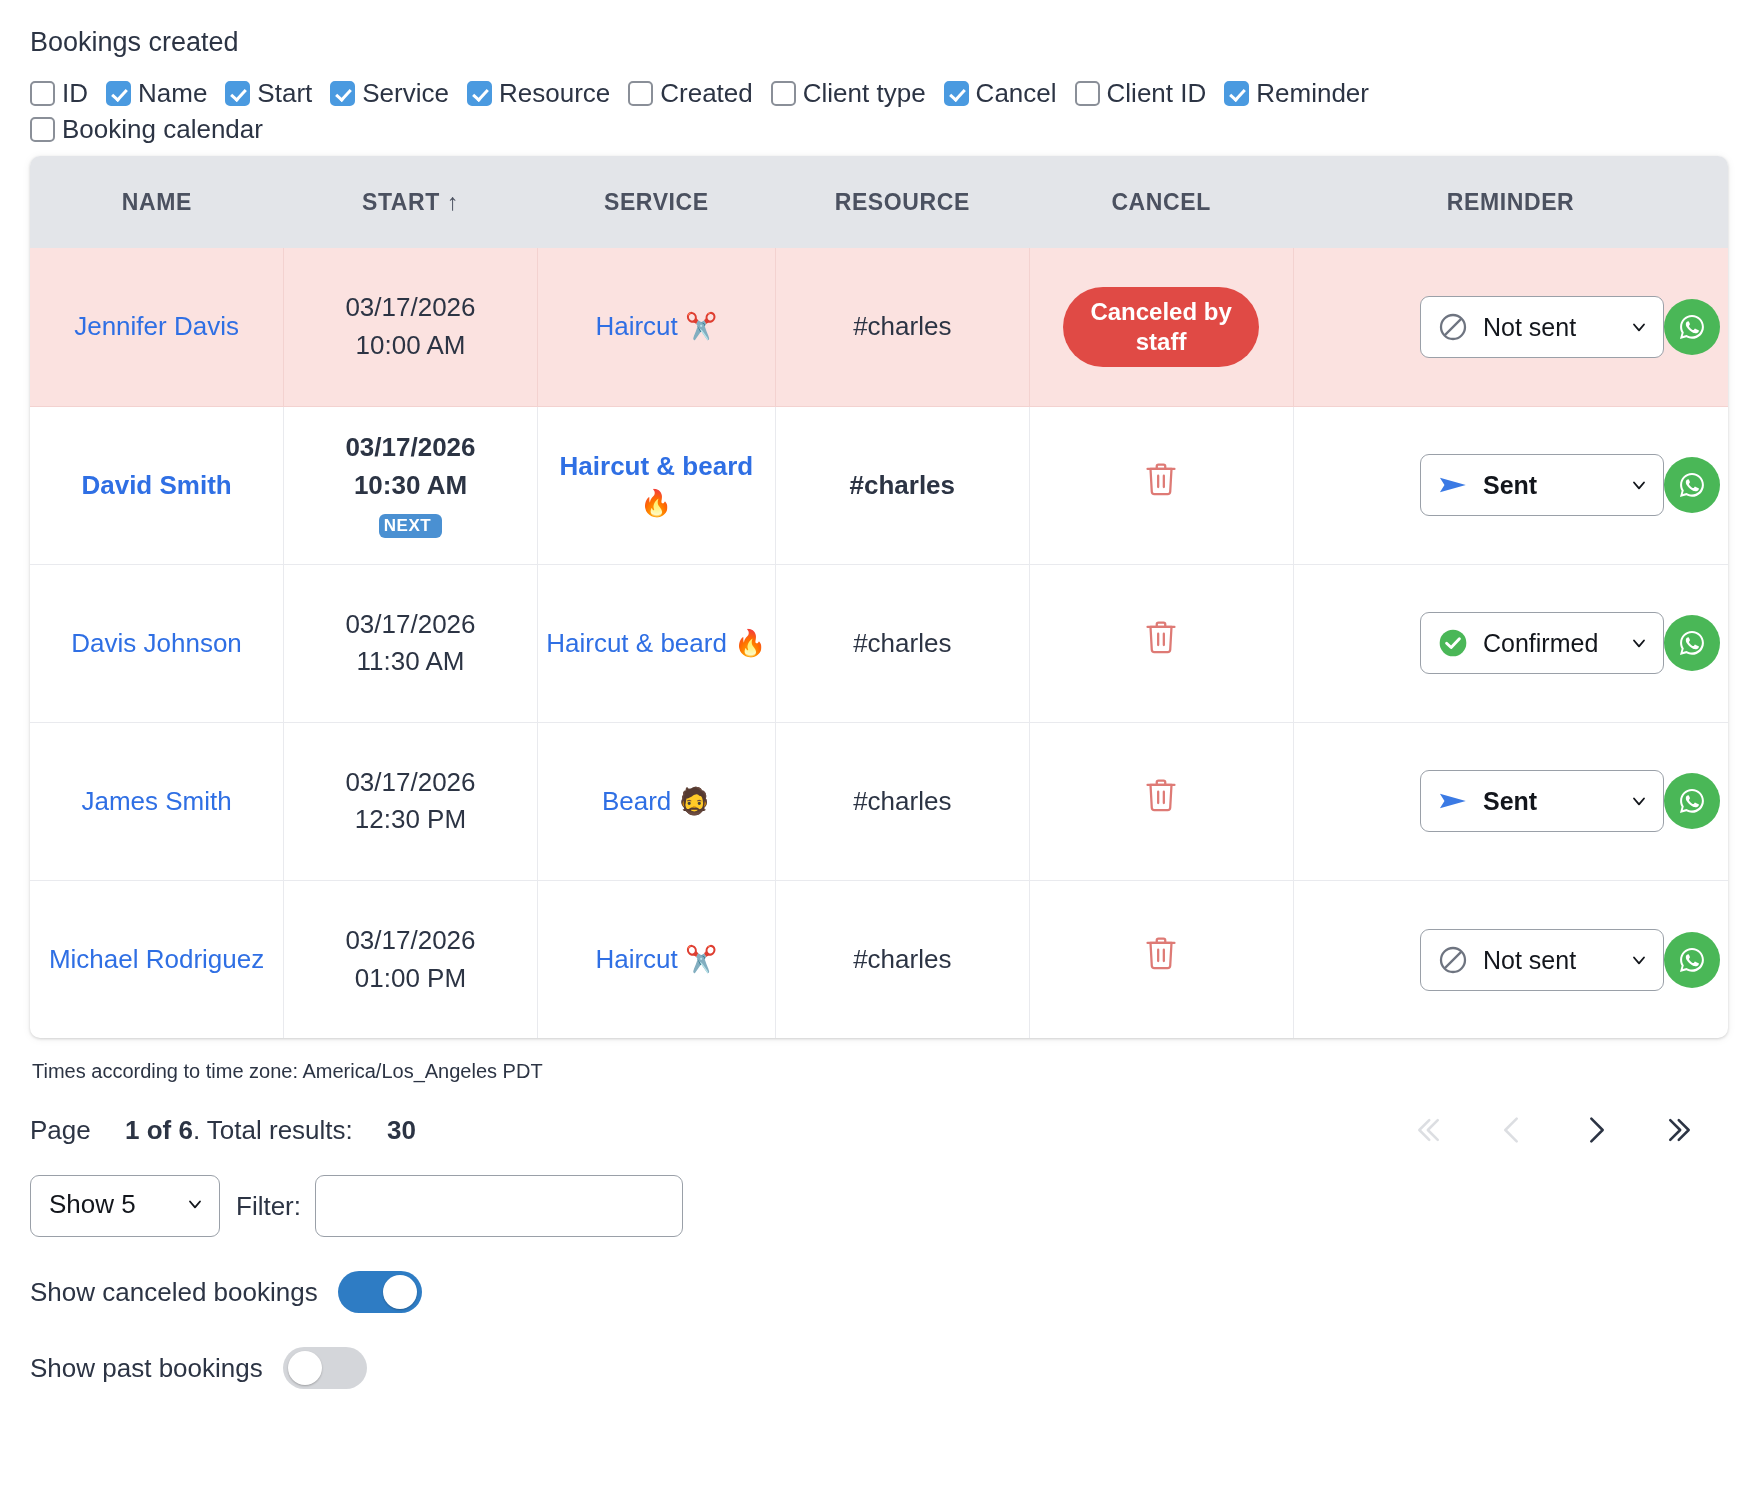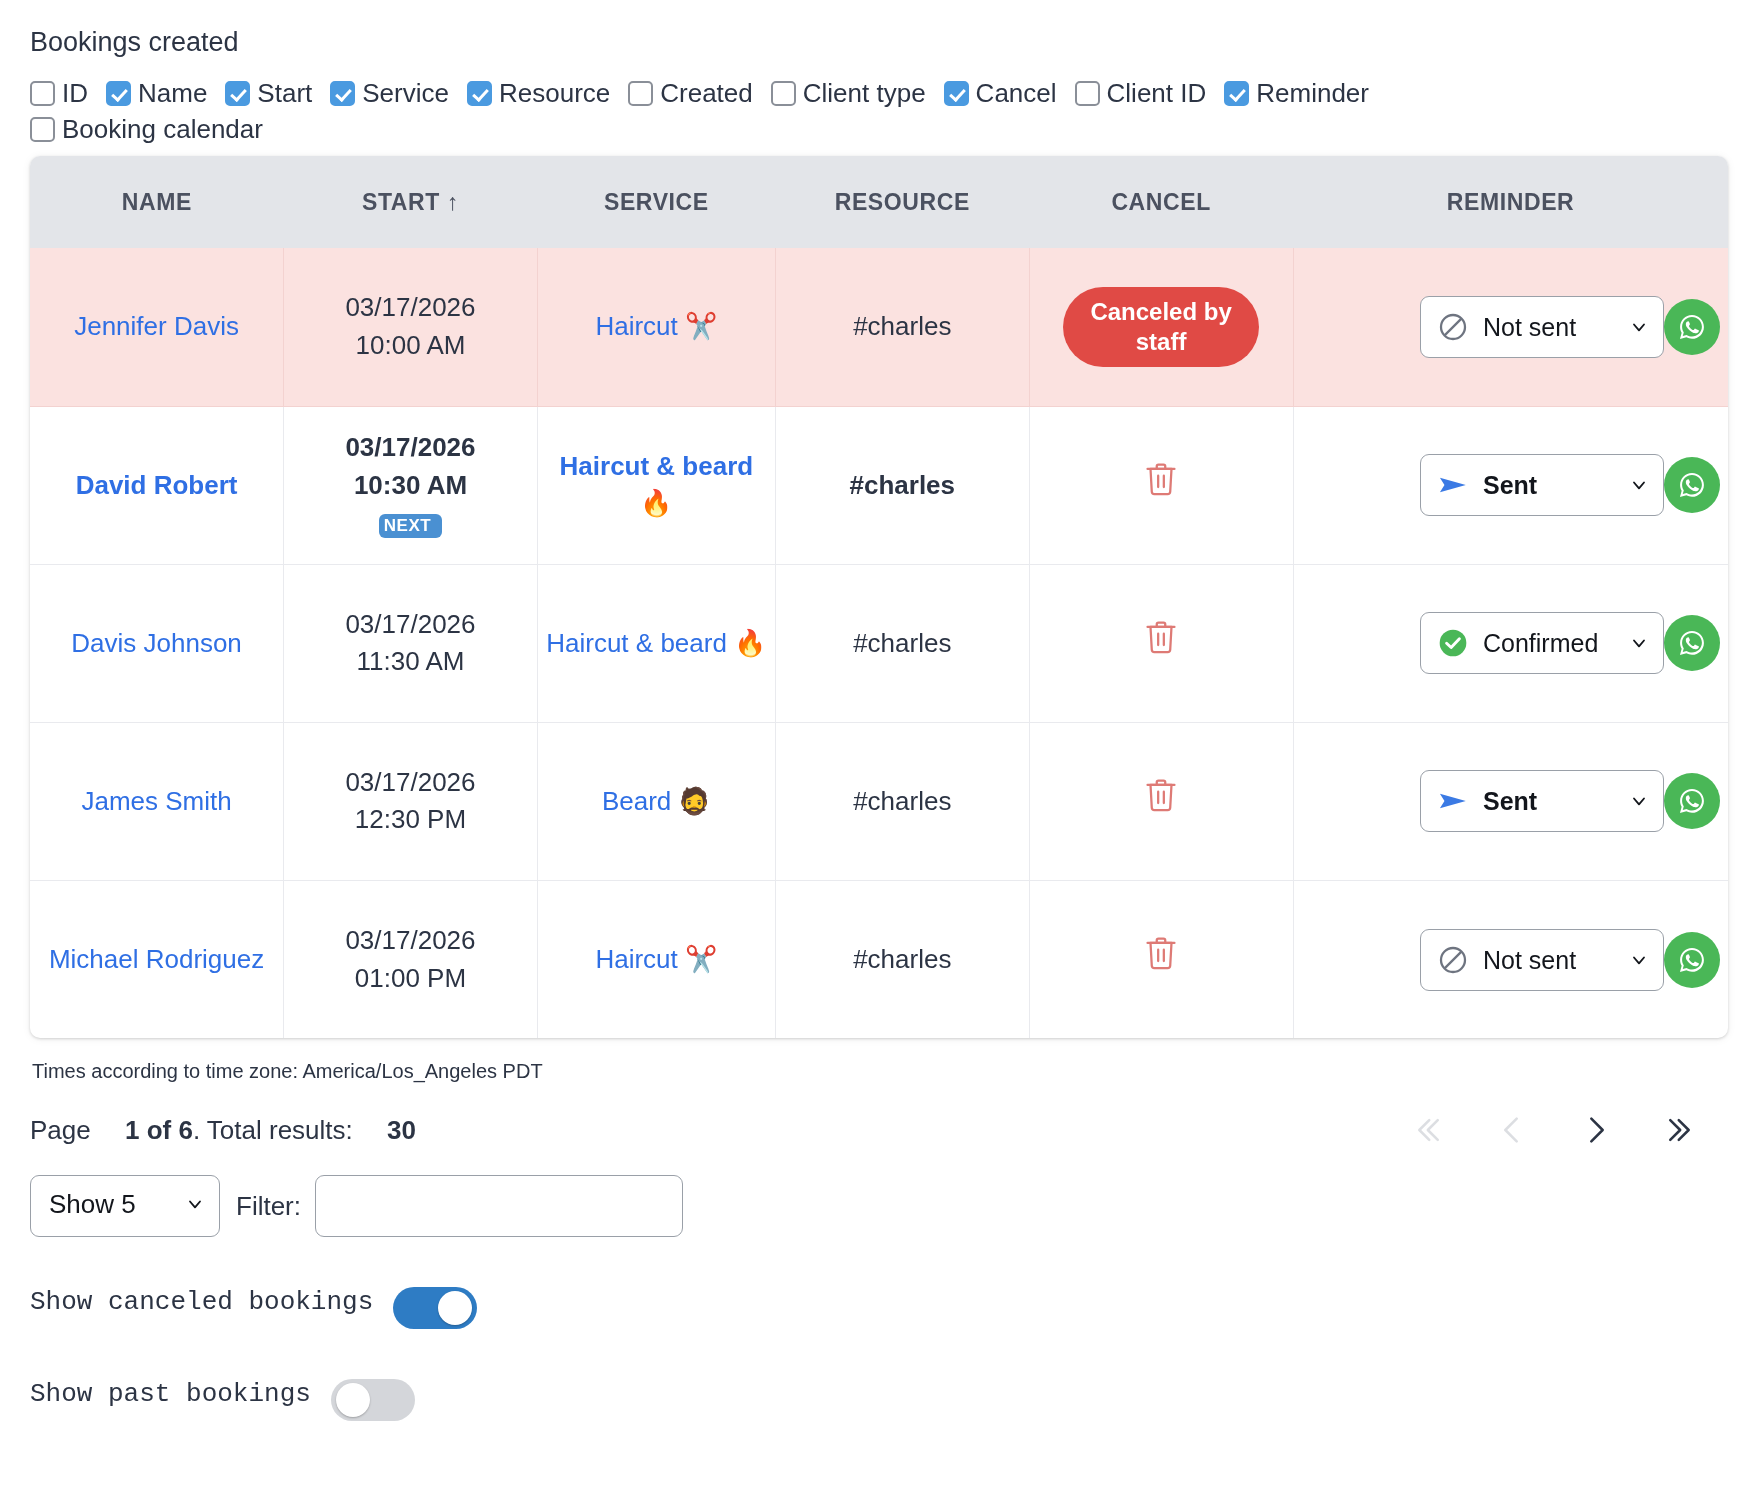--- a/index.html
+++ b/index.html
@@ -178,21 +178,21 @@
     border: 1px solid #9aa0a8; border-radius: 9px; background: #fff;
     height: 62px; width: 190px; padding: 0 14px 4px 18px;
     font-size: 26px; color: #13161c;
   }
   .filterlabel { font-size: 26px; margin: 0 14px 0 16px; }
   .filterinput {
     border: 1px solid #9aa0a8; border-radius: 9px; background: #fff;
     height: 62px; width: 368px;
   }
 
-  .togglerow { display: flex; margin-top: 50px; font-family: Liberation Mono, monospace; }
+  .togglerow { display: flex; align-items: center; margin-top: 34px; }
   .togglelabel { font-size: 26px; color: #2c3444; margin-right: 20px; }
   .toggle {
     width: 84px; height: 42px; border-radius: 21px;
     background: #d4d6da; position: relative; flex: 0 0 auto;
   }
   .toggle .knob {
     position: absolute; top: 4px; left: 5px;
     width: 34px; height: 34px; border-radius: 50%;
     background: #fff; box-shadow: 0 1px 2px rgba(0,0,0,.25);
   }
@@ -300,21 +300,21 @@
                 <span class="wa">
                   <svg width="36" height="36" viewBox="0 0 32 32">
                     <path fill="#ffffff" d="M16 5.4c-5.9 0-10.6 4.8-10.6 10.6 0 1.9.5 3.7 1.4 5.2L5.3 26.7l5.7-1.5c1.5.8 3.2 1.3 5 1.3 5.9 0 10.6-4.8 10.6-10.6S21.9 5.4 16 5.4zm0 19.1c-1.6 0-3.2-.4-4.5-1.2l-.3-.2-3.4.9.9-3.3-.2-.3c-.9-1.4-1.3-3-1.3-4.6 0-4.8 3.9-8.7 8.8-8.7s8.8 3.9 8.8 8.7-4 8.7-8.8 8.7z"></path>
                     <path fill="#ffffff" d="M20.8 18.4c-.3-.1-1.6-.8-1.8-.9-.2-.1-.4-.1-.6.1-.2.3-.7.9-.8 1-.2.2-.3.2-.6.1-.3-.1-1.2-.4-2.2-1.4-.8-.7-1.4-1.6-1.5-1.9-.2-.3 0-.4.1-.6l.4-.5c.1-.2.2-.3.3-.5.1-.2 0-.4 0-.5s-.6-1.4-.8-1.9c-.2-.5-.4-.4-.6-.4h-.5c-.2 0-.5.1-.7.3-.3.3-1 .9-1 2.3s1 2.7 1.2 2.9c.1.2 2 3.1 4.9 4.3.7.3 1.2.5 1.6.6.7.2 1.3.2 1.8.1.6-.1 1.6-.7 1.9-1.3.2-.6.2-1.2.2-1.3-.1-.2-.3-.2-.6-.3z"></path>
                   </svg>
                 </span>
               </div>
             </td>
           </tr>
           <tr class="nextrow">
-            <td><a class="namelink" href="#">David Robert</a></td>
+            <td><a class="namelink" href="#">David Smith</a></td>
             <td><div>03/17/2026</div><div>10:30 AM</div><div class="badge-next">NEXT</div></td>
             <td><a class="servlink" href="#"><span>Haircut &amp; beard</span> <span>🔥</span></a></td>
             <td><span>#charles</span></td>
             <td><svg class="trash" viewBox="0 0 24 26" fill="none" stroke="#de7a75" stroke-width="1.6" stroke-linecap="round" stroke-linejoin="round">
                 <path d="M2.5 5.2 H21.5"></path>
                 <path d="M9 5.2 V3.4 a1.2 1.2 0 0 1 1.2-1.2 h3.6 a1.2 1.2 0 0 1 1.2 1.2 V5.2"></path>
                 <path d="M4.6 5.2 h14.8 l-.9 16.1 a1.8 1.8 0 0 1-1.8 1.7 H7.3 a1.8 1.8 0 0 1-1.8-1.7 Z"></path>
                 <line x1="10" y1="10" x2="10" y2="18"></line>
                 <line x1="14" y1="10" x2="14" y2="18"></line>
               </svg></td>

